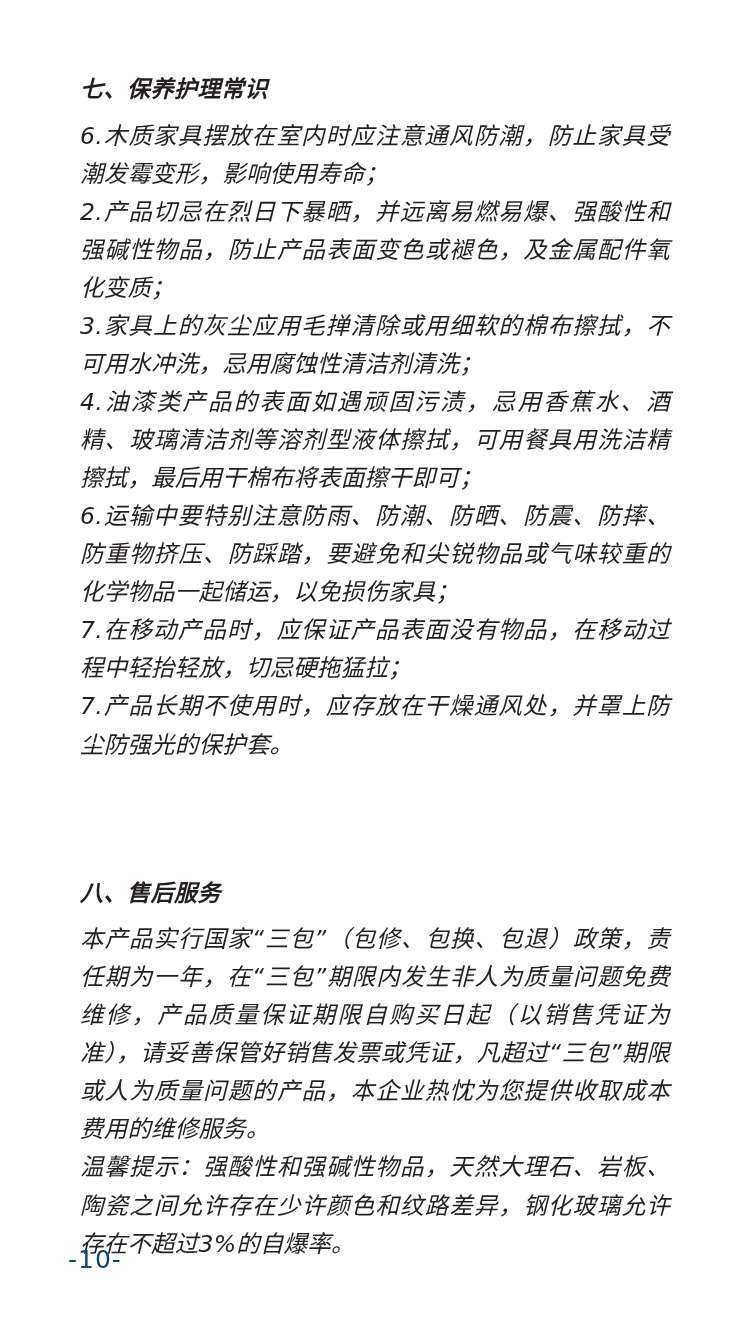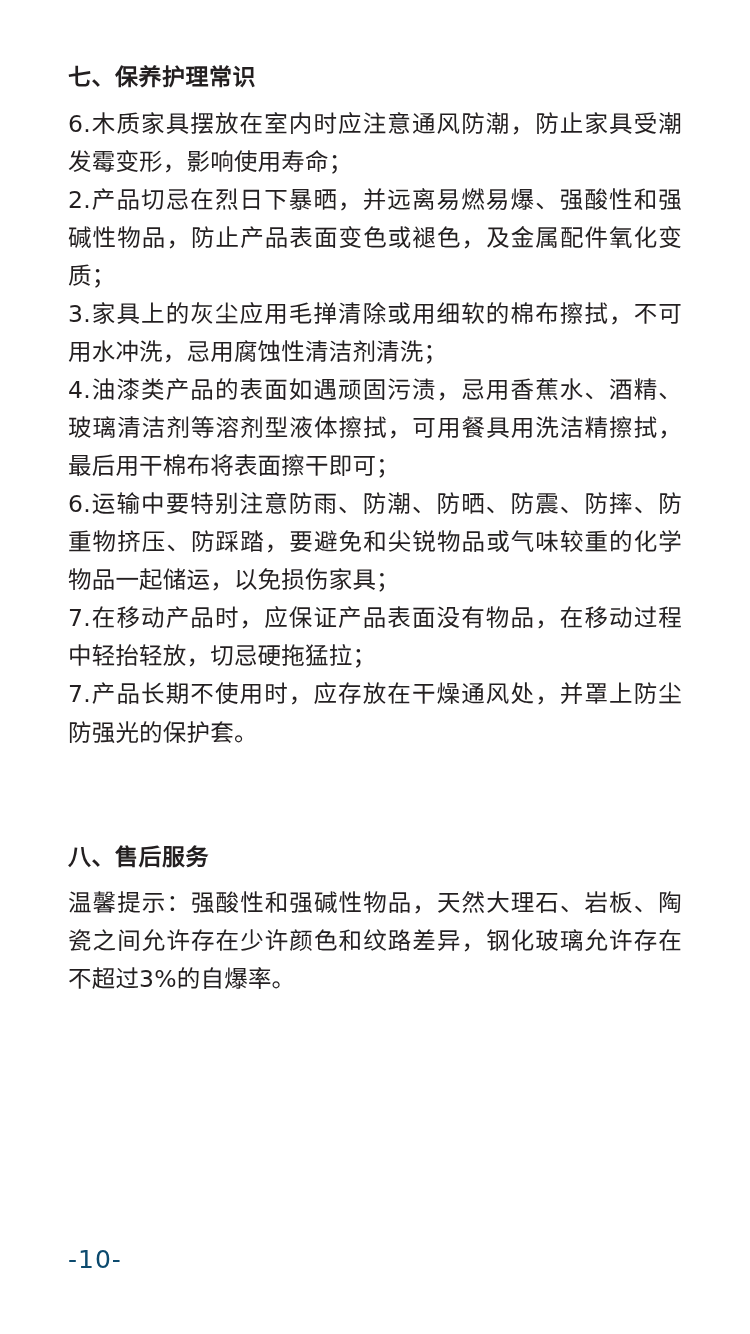--- a/index.html
+++ b/index.html
@@ -16,21 +16,22 @@
     overflow: hidden;
   }
   .page {
     box-sizing: border-box;
     width: 750px;
     height: 1334px;
     padding: 60px 68px 0 68px;
     position: relative;
   }
   .section {
-    margin: 0;
+    margin: 12px;
+    font-style: italic;
   }
   .section-title {
     font-size: 23px;
     font-weight: bold;
     letter-spacing: 0.5px;
     line-height: 1.5;
     margin: 0 0 10px 0;
   }
   .para {
     font-size: 23.5px;
@@ -74,19 +75,20 @@
       <p class="para">7.在移动产品时，应保证产品表面没有物品，在移动过程中轻抬轻放，切忌硬拖猛拉；</p>
       <p class="para">7.产品长期不使用时，应存放在干燥通风处，并罩上防尘防强光的保护套。</p>
     </div>
   </div>
 
   <div class="section-gap"></div>
 
   <div class="section">
     <h2 class="section-title">八、售后服务</h2>
     <div class="list-block">
+      <p class="para">本产品实行国家“三包”（包修、包换、包退）政策，责任期为一年，在“三包”期限内发生非人为质量问题免费维修，产品质量保证期限自购买日起（以销售凭证为准），请妥善保管好销售发票或凭证，凡超过“三包”期限或人为质量问题的产品，本企业热忱为您提供收取成本费用的维修服务。</p>
       <p class="para">温馨提示：强酸性和强碱性物品，天然大理石、岩板、陶瓷之间允许存在少许颜色和纹路差异，钢化玻璃允许存在不超过3%的自爆率。</p>
     </div>
   </div>
 
   <div class="page-number">-10-</div>
 
 </div>
 
 </body></html>

